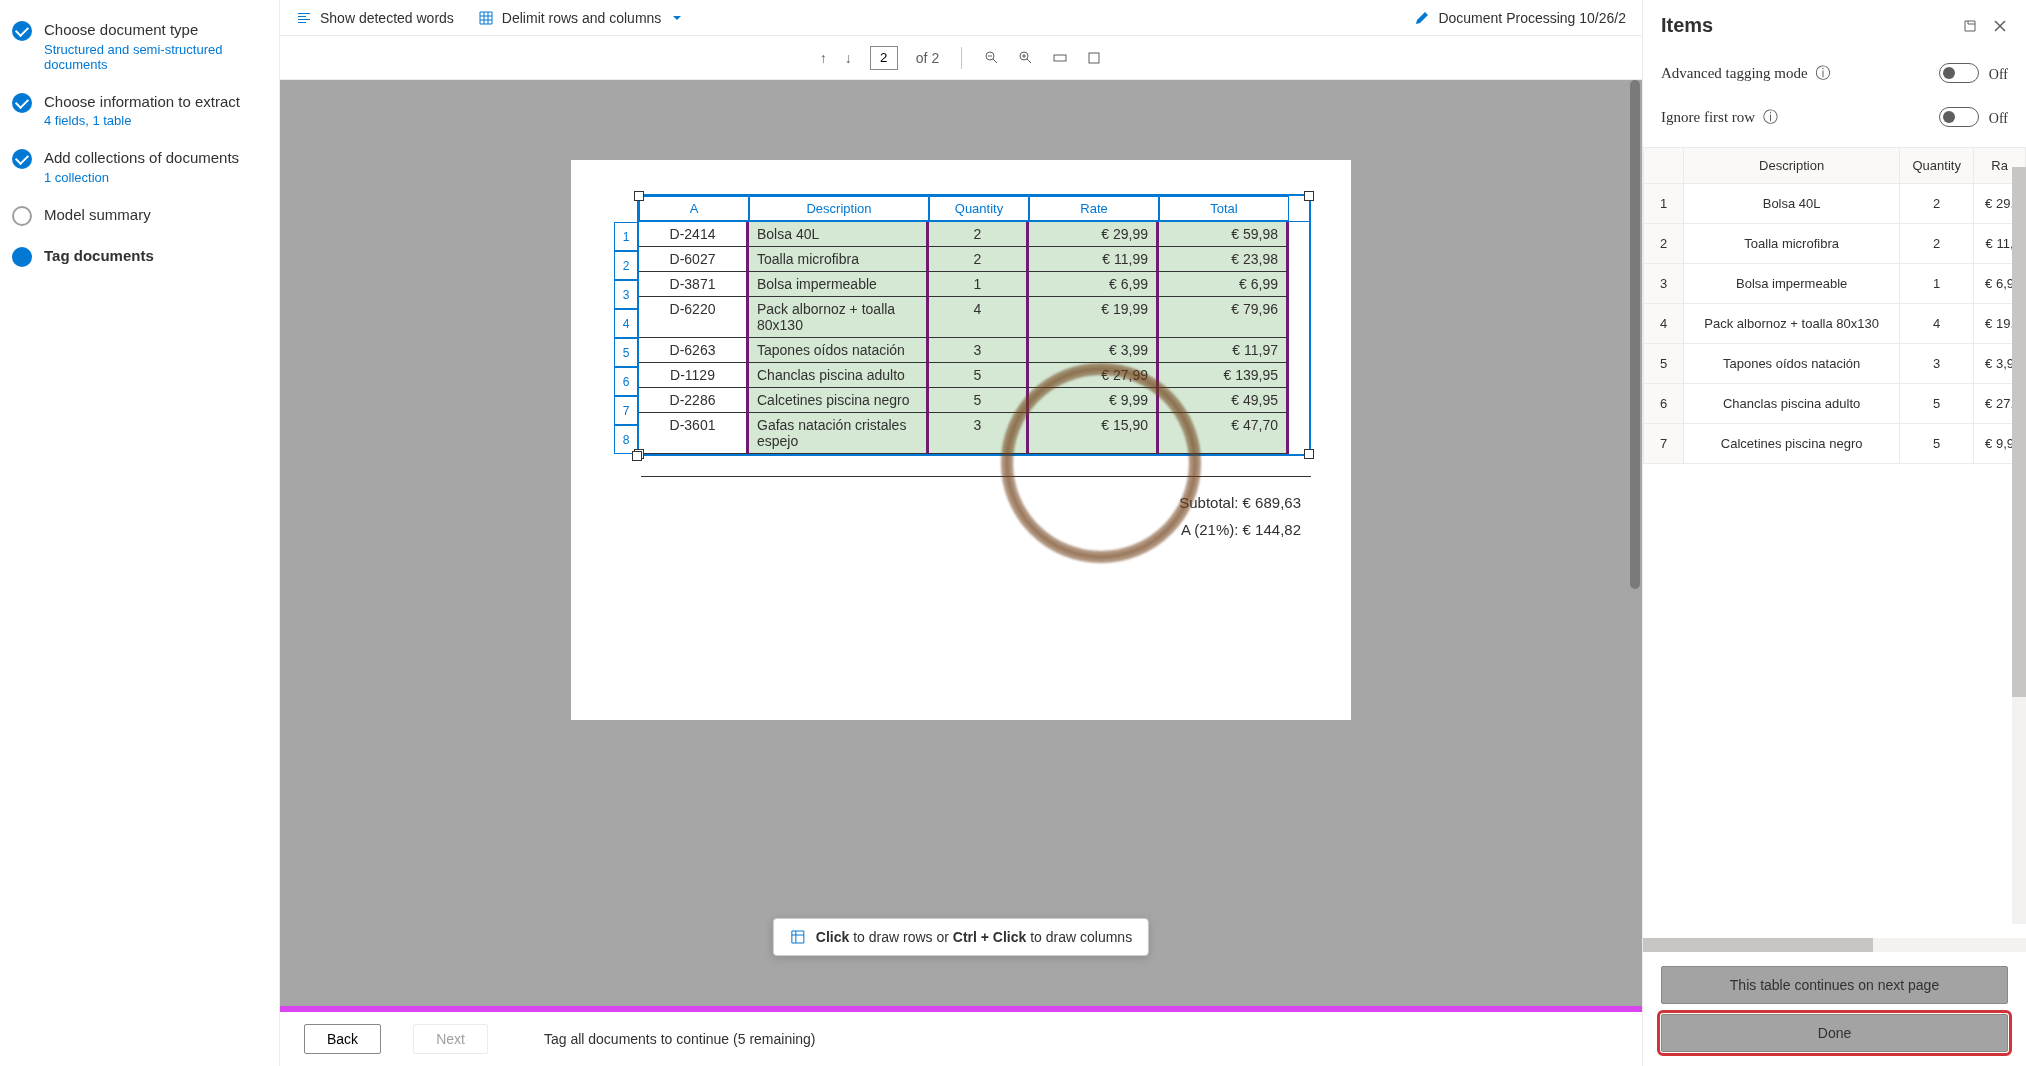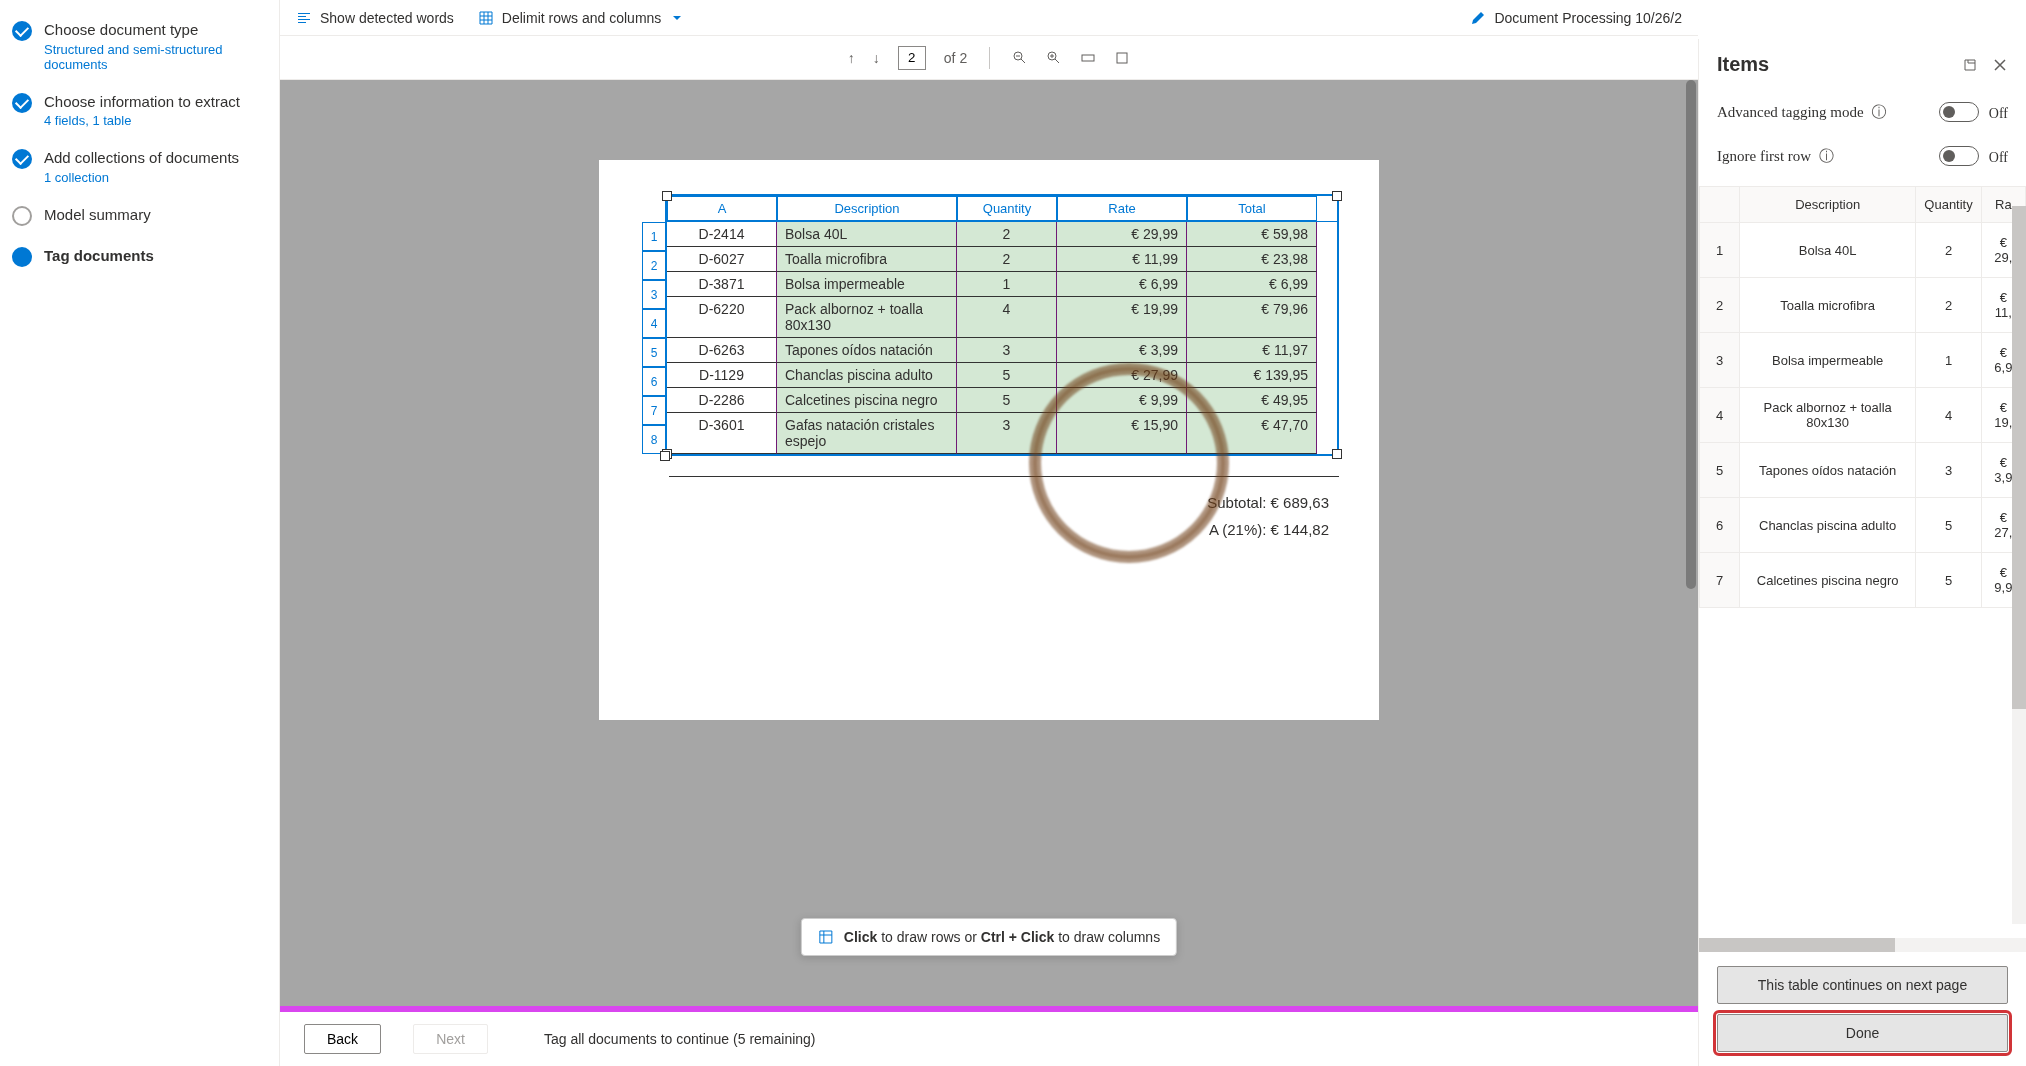--- a/index.html
+++ b/index.html
@@ -45,21 +45,21 @@
 .col-a { width: 110px; }
 .col-b { width: 180px; }
 .col-c { width: 100px; }
 .col-d { width: 130px; }
 .col-e { width: 130px; }
 .tag-body { position: relative; border-top: 1px solid #0078d4; }
 .tag-row { display: flex; }
 .row-num { width: 24px; border: 1px solid #0078d4; background: #fff; color: #0078d4; font-size: 12px; display: flex; align-items: center; justify-content: center; }
 .row-num-col { position: absolute; left: -25px; top: 0; bottom: 0; display: flex; flex-direction: column; }
 .row-num-col .row-num { flex: 1; }
-.cell { border-right: 1px solid #701a75; border-bottom: 1px solid #333; padding: 4px 8px; font-size: 14px; background: #d4e8d4; display: flex; align-items: flex-start; }
+.cell { border-right: 3px solid #701a75; border-bottom: 1px solid #333; padding: 4px 8px; font-size: 14px; background: #d4e8d4; display: flex; align-items: flex-start; }
 .cell-a { width: 110px; background: #fff; justify-content: center; }
 .cell-b { width: 180px; }
 .cell-c { width: 100px; justify-content: center; }
 .cell-d { width: 130px; justify-content: flex-end; }
 .cell-e { width: 130px; justify-content: flex-end; }
 
 .handle { position: absolute; width: 10px; height: 10px; background: white; border: 1px solid #333; }
 
 .divider-line { border: none; border-top: 1px solid #333; margin: 20px 0 12px 30px; }
 .totals { text-align: right; padding-right: 10px; line-height: 1.8; font-size: 15px; }
@@ -75,21 +75,21 @@
 .tooltip .ico { color: #0078d4; }
 .tooltip strong { font-weight: 600; }
 
 
 .bottom-bar { height: 60px; display: flex; align-items: center; padding: 0 24px; gap: 32px; border-top: 6px solid #d946ef; }
 .btn { padding: 6px 22px; border: 1px solid #8a8886; background: white; border-radius: 2px; cursor: pointer; font-size: 14px; }
 .btn-disabled { color: #a19f9d; border-color: #edebe9; cursor: default; }
 .bottom-msg { margin-left: 24px; color: #323130; }
 
 
-.panel { width: 328px; flex-shrink: 0; border-left: 1px solid #edebe9; display: flex; flex-direction: column; margin-top: 39px; }
+.panel { width: 384px; flex-shrink: 0; border-left: 1px solid #edebe9; display: flex; flex-direction: column; }
 .panel-head { display: flex; align-items: center; padding: 14px 18px; }
 .panel-title { font-size: 20px; font-weight: 600; flex: 1; }
 .panel-head .ico { cursor: pointer; color: #605e5c; margin-left: 14px; }
 
 .toggle-row { display: flex; align-items: flex-end; padding: 12px 18px; font-family: Liberation Serif, serif; }
 .toggle-label { flex: 1; font-size: 15px; }
 .info-ico { color: #605e5c; margin-left: 4px; }
 .switch { width: 40px; height: 20px; border-radius: 10px; border: 1px solid #605e5c; position: relative; margin-right: 10px; }
 .switch::after { content: ""; position: absolute; width: 12px; height: 12px; border-radius: 50%; background: #605e5c; top: 3px; left: 3px; }
 .switch-text { font-size: 14px; color: #323130; }
@@ -98,21 +98,21 @@
 .panel-table { width: 100%; border-collapse: collapse; font-size: 13px; }
 .panel-table th { background: #faf9f8; border: 1px solid #edebe9; padding: 10px 8px; font-weight: 400; text-align: center; position: sticky; top: 0; }
 .panel-table td { border: 1px solid #edebe9; padding: 12px 8px; text-align: center; vertical-align: middle; }
 .panel-table td:first-child { background: #faf9f8; width: 40px; }
 .pt-scroll-v { position: absolute; right: 0; top: 20px; width: 14px; bottom: 14px; background: #f3f2f1; }
 .pt-scroll-v-thumb { position: absolute; right: 0; top: 0; width: 14px; height: 70%; background: #c8c6c4; }
 .pt-scroll-h { height: 14px; background: #f3f2f1; }
 .pt-scroll-h-thumb { height: 14px; width: 60%; background: #c8c6c4; }
 
 .panel-footer { padding: 14px 18px; display: flex; flex-direction: column; gap: 10px; }
-.panel-btn { padding: 10px; border: 1px solid #8a8886; background: #e5e5e5; text-align: center; cursor: pointer; font-size: 14px; border-radius: 2px; }
+.panel-btn { padding: 10px; border: 1px solid #8a8886; background: #a3a3a3; text-align: center; cursor: pointer; font-size: 14px; border-radius: 2px; }
 .panel-btn-highlight { outline: 3px solid #d13438; outline-offset: 1px; }
 
 .ico svg { width: 16px; height: 16px; display: block; }
 </style>
 </head>
 <body>
 
 <div class="sidebar-left">
   <div class="step">
     <div class="step-indicator step-done"></div>

